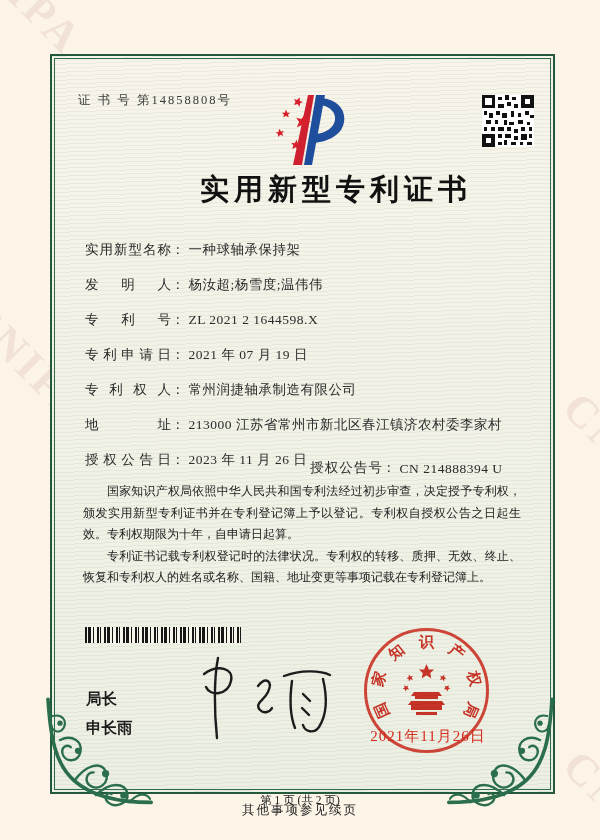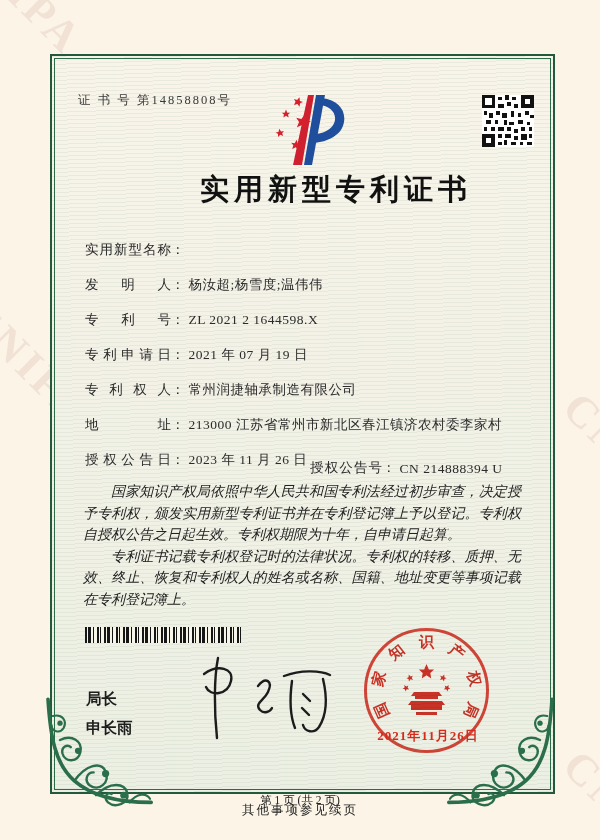--- a/index.html
+++ b/index.html
@@ -30,38 +30,38 @@
   .title{position:absolute;left:0;top:170px;width:100%;text-align:center;
          font-size:29px;font-weight:900;letter-spacing:5px;color:#111;padding-left:36px;}
 
   .fields{position:absolute;left:85px;top:232px;width:440px;font-size:13.5px;color:#2b2b2b;}
   .frow{height:35px;display:flex;align-items:center;position:relative;}
   .flabel{display:inline-block;width:86px;text-align:justify;text-align-last:justify;}
   .fcolon{margin:0 4px 0 0;}
   .fvalue{letter-spacing:0.5px;}
   .grantno{position:absolute;left:225px;top:0;height:35px;display:flex;align-items:flex-end;}
 
-  .body-text{position:absolute;left:83px;top:481px;width:438px;font-size:14px;
-             line-height:21.5px;color:#222;text-align:justify;font-style:italic;}
+  .body-text{position:absolute;left:83px;top:481px;width:438px;font-size:12px;
+             line-height:21.5px;color:#222;text-align:justify;}
   .body-text p{margin:0;text-indent:2em;}
 
   .barcode{position:absolute;left:85px;top:627px;width:156px;height:16px;
     background:repeating-linear-gradient(90deg,#161616 0 2px,#f7f4ea 2px 3px,#161616 3px 6px,
       #f7f4ea 6px 8px,#161616 8px 9px,#f7f4ea 9px 12px,#161616 12px 14px,#f7f4ea 14px 15px,
       #161616 15px 16px,#f7f4ea 16px 19px);}
 
   .director{position:absolute;left:86px;top:684px;font-size:15.5px;font-weight:600;
             line-height:29px;color:#1d1d1d;}
   .sig{position:absolute;left:180px;top:648px;width:160px;height:100px;}
 
   .seal{position:absolute;left:364px;top:628px;width:125px;height:125px;mix-blend-mode:multiply;opacity:0.95;}
   .seal-ring{position:absolute;inset:0;border:3.5px solid rgba(216,43,30,0.9);border-radius:50%;}
   .seal svg{position:absolute;inset:0;}
   .seal-date{position:absolute;left:364px;top:727px;width:128px;text-align:center;
-             font-size:13px;font-weight:700;color:#d42b1e;letter-spacing:1px;}
+             font-size:15px;font-weight:400;color:#d42b1e;letter-spacing:1px;}
 
   .pageno{position:absolute;left:0;top:764px;width:100%;text-align:center;font-size:11.5px;color:#222;margin-top:29px;}
   .note{position:absolute;left:0;top:802px;width:100%;text-align:center;font-size:12.5px;color:#222;letter-spacing:2px;font-family:Liberation Serif, serif;}
 </style>
 </head>
 <body>
 
 <div id="page">
 
   <div class="wm" style="left:-58px;top:-34px;">CNIPA</div>
@@ -173,20 +173,21 @@
         <rect x="25" y="26" width="3" height="2"></rect>
     </g>
   </svg>
 
   <div class="title">实用新型专利证书</div>
 
   <div class="fields">
     <div class="frow">
       <span class="flabel">实用新型名称</span>
         <span class="fcolon">：</span>
+      <span class="fvalue">一种球轴承保持架</span>
     </div>
     <div class="frow">
       <span class="flabel">发明人</span>
         <span class="fcolon">：</span>
       <span class="fvalue">杨汝超;杨雪度;温伟伟</span>
     </div>
     <div class="frow">
       <span class="flabel">专利号</span>
         <span class="fcolon">：</span>
       <span class="fvalue">ZL 2021 2 1644598.X</span>

